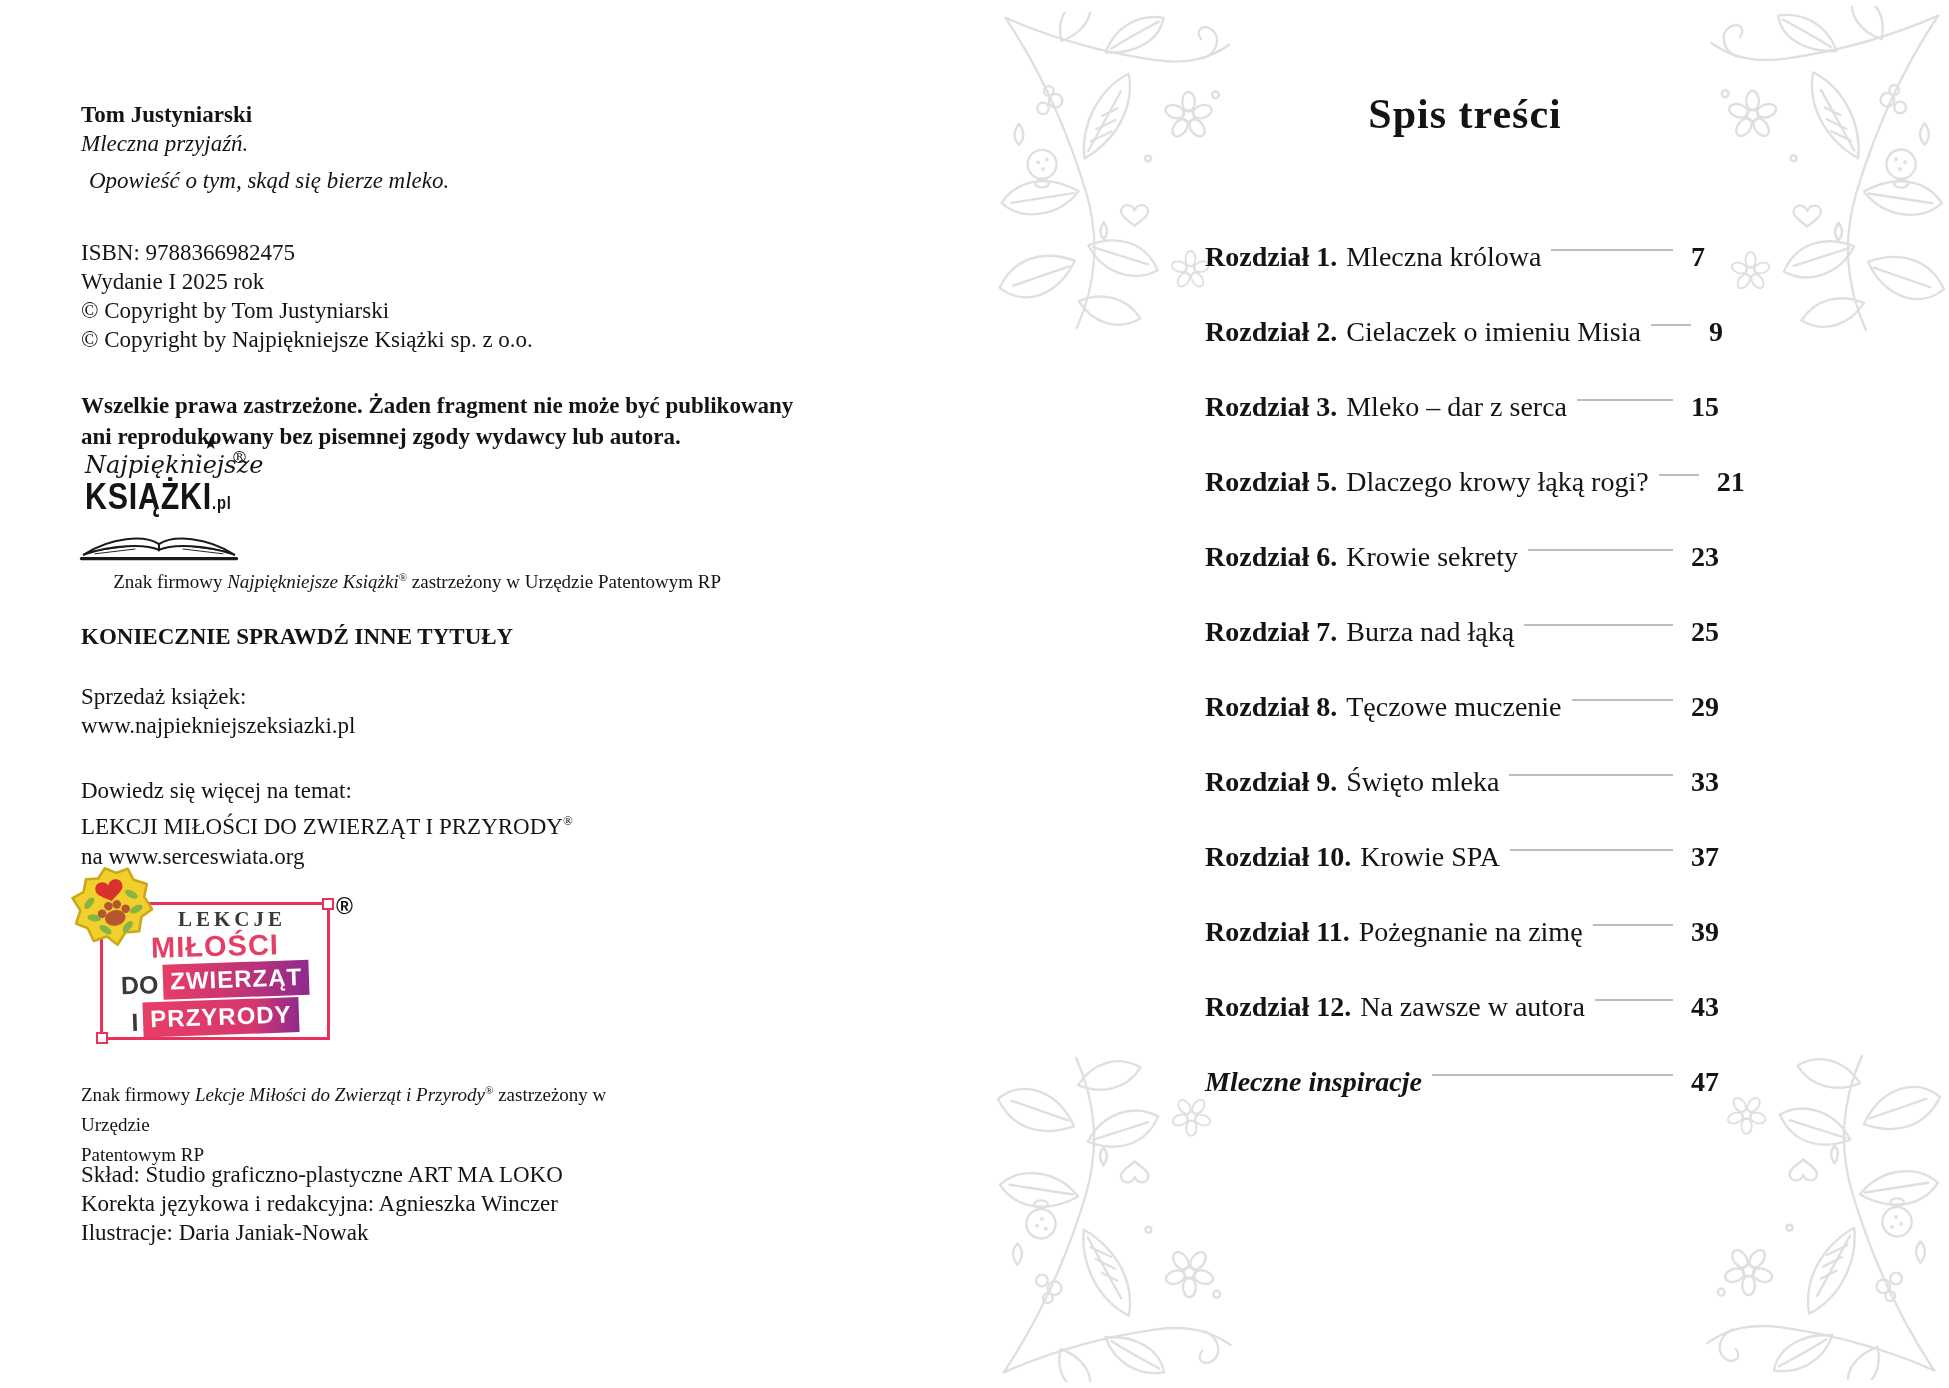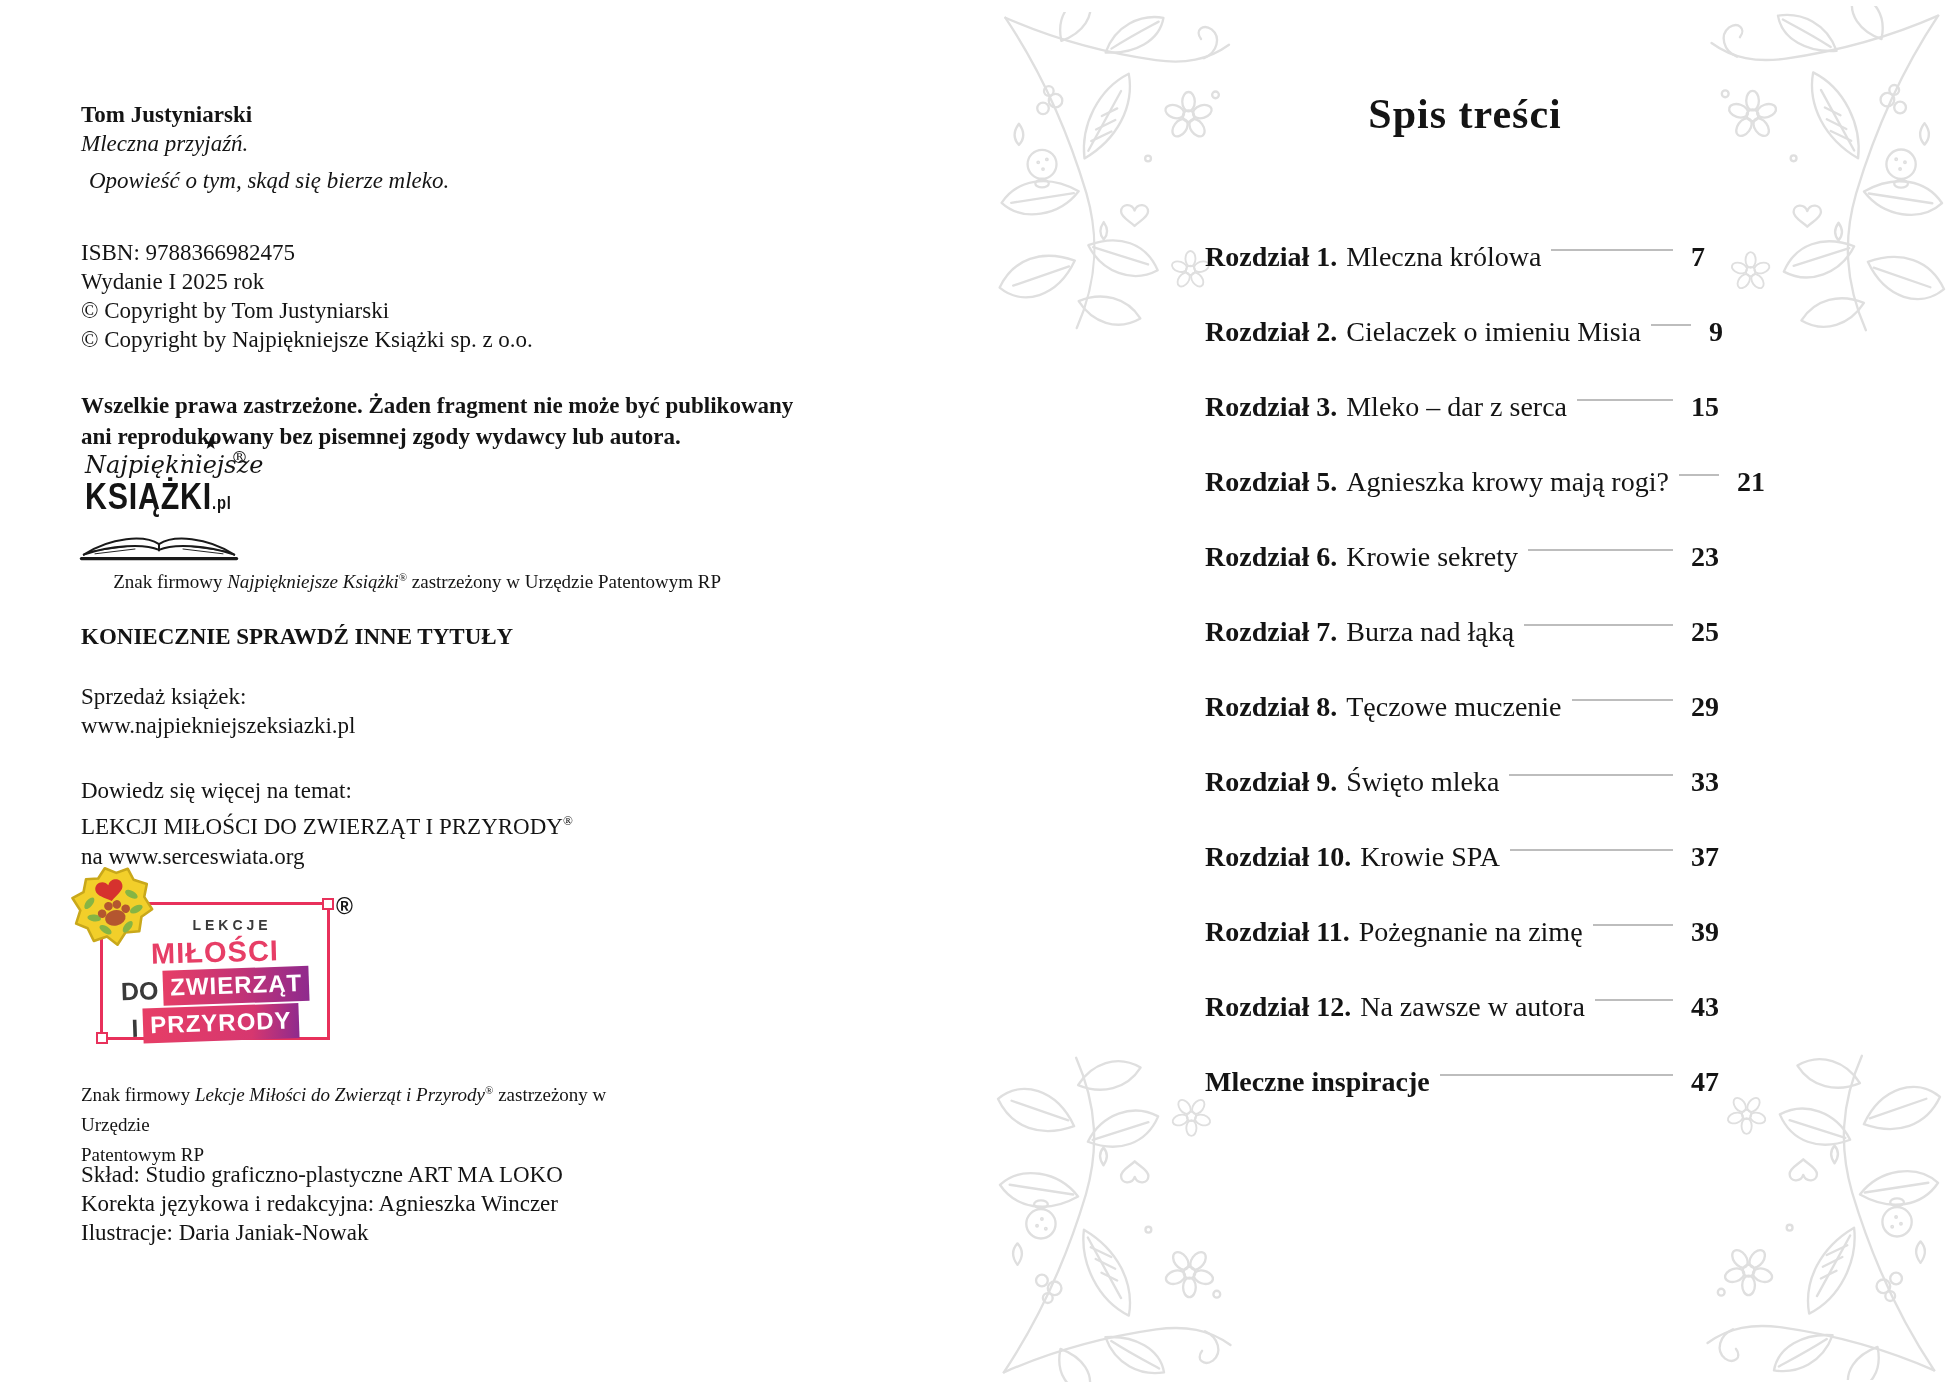--- a/index.html
+++ b/index.html
@@ -39,38 +39,38 @@
   .pub-dots{position:absolute;left:96px;top:-10px;font-size:14px;font-style:normal;letter-spacing:3px;color:#111;}
   .pub-reg{position:absolute;left:146px;top:-8px;font-size:17px;font-style:normal;}
   .pub-caps{font-family:"Liberation Sans",sans-serif;font-weight:bold;font-size:37px;line-height:38px;letter-spacing:1px;transform:scaleX(.82);transform-origin:left;white-space:nowrap;}
   .pub-pl{font-size:18px;font-weight:bold;}
   .pub-book{display:block;margin-top:2px;margin-left:-6px;}
 
   
   .ll-frame{position:absolute;left:16px;top:24px;width:230px;height:138px;border:3px solid #e8315b;background:#fff;box-sizing:border-box;font-family:"Liberation Sans",sans-serif;font-weight:bold;text-align:center;}
   .ll-frame::before{content:"";position:absolute;right:-7px;top:-7px;width:8px;height:8px;border:2.5px solid #e8315b;background:#fff;}
   .ll-frame::after{content:"";position:absolute;left:-7px;bottom:-7px;width:8px;height:8px;border:2.5px solid #e8315b;background:#fff;}
-  .ll-line1{margin-top:8px;padding-left:34px;font-size:14px;letter-spacing:4px;color:#3a3a3a;line-height:24px;}
+  .ll-line1{margin-top:2px;padding-left:34px;font-size:21px;letter-spacing:4px;color:#3a3a3a;line-height:24px;font-family:Liberation Serif, serif;}
   .ll-line2{font-size:29px;letter-spacing:1px;color:#e73e66;line-height:31px;transform:rotate(-1.5deg);}
   .ll-line3{line-height:32px;margin-top:1px;transform:rotate(-2deg);}
   .ll-line4{line-height:32px;margin-top:2px;transform:rotate(-2deg);}
   .ll-dark{color:#3a3a3a;font-size:25px;margin-right:5px;vertical-align:middle;}
   .ll-strip{display:inline-block;color:#fff;font-size:24px;letter-spacing:1px;padding:1px 7px 2px;background:linear-gradient(95deg,#e73e66 0%,#c13377 55%,#8e2a8e 100%);}
   .ll-strip2{display:inline-block;color:#fff;font-size:24px;letter-spacing:1px;padding:1px 7px 2px;background:linear-gradient(95deg,#e73e66 0%,#d6376f 70%,#8e2a8e 100%);}
   .ll-badge{position:absolute;left:-14px;top:-14px;transform:rotate(-12deg);}
   .ll-reg{position:absolute;left:252px;top:14px;font-family:"Liberation Sans",sans-serif;font-size:23px;font-weight:bold;}
 
   
   #tocTitle{position:absolute;left:1205px;top:90px;width:520px;text-align:center;font-size:42px;font-weight:bold;letter-spacing:1px;}
   #toc{position:absolute;left:1205px;top:240px;width:522px;font-size:28px;}
   .toc-row{display:flex;align-items:center;height:34px;margin-bottom:41px;white-space:nowrap;}
   .toc-label{font-weight:bold;margin-right:9px;}
   .toc-leader{flex:1;border-bottom:2px solid #bdbdbd;margin:0 2px 0 10px;transform:translateY(-7px);min-width:40px;}
   .toc-page{font-weight:bold;width:52px;text-align:left;padding-left:16px;box-sizing:border-box;}
-  .toc-final .toc-title{font-weight:bold;}
+  .toc-final .toc-title{font-weight:bold;font-style:italic;}
 </style>
 </head>
 <body>
 
 <svg width="0" height="0" style="position:absolute" aria-hidden="true">
   <defs>
     <g id="floral" fill="none" stroke="#dfdfdf" stroke-width="2.4" stroke-linecap="round" stroke-linejoin="round">
       <path d="M252,6 C212,66 186,128 168,188 C155,233 156,278 178,328"></path>
       <path d="M252,6 C202,28 152,42 96,50 C66,54 42,50 20,34"></path>
       <path d="M46,48 C32,42 28,26 38,18 C47,12 56,19 49,28"></path>
@@ -247,21 +247,21 @@
       <span class="toc-page">9</span>
   </div>
   <div class="toc-row">
     <span class="toc-label">Rozdział 3.</span>
       <span class="toc-title">Mleko – dar z serca</span>
       <span class="toc-leader"></span>
       <span class="toc-page">15</span>
   </div>
   <div class="toc-row">
     <span class="toc-label">Rozdział 5.</span>
-      <span class="toc-title">Agnieszka krowy mają rogi?</span>
+      <span class="toc-title">Dlaczego krowy łąką rogi?</span>
       <span class="toc-leader"></span>
       <span class="toc-page">21</span>
   </div>
   <div class="toc-row">
     <span class="toc-label">Rozdział 6.</span>
       <span class="toc-title">Krowie sekrety</span>
       <span class="toc-leader"></span>
       <span class="toc-page">23</span>
   </div>
   <div class="toc-row">

